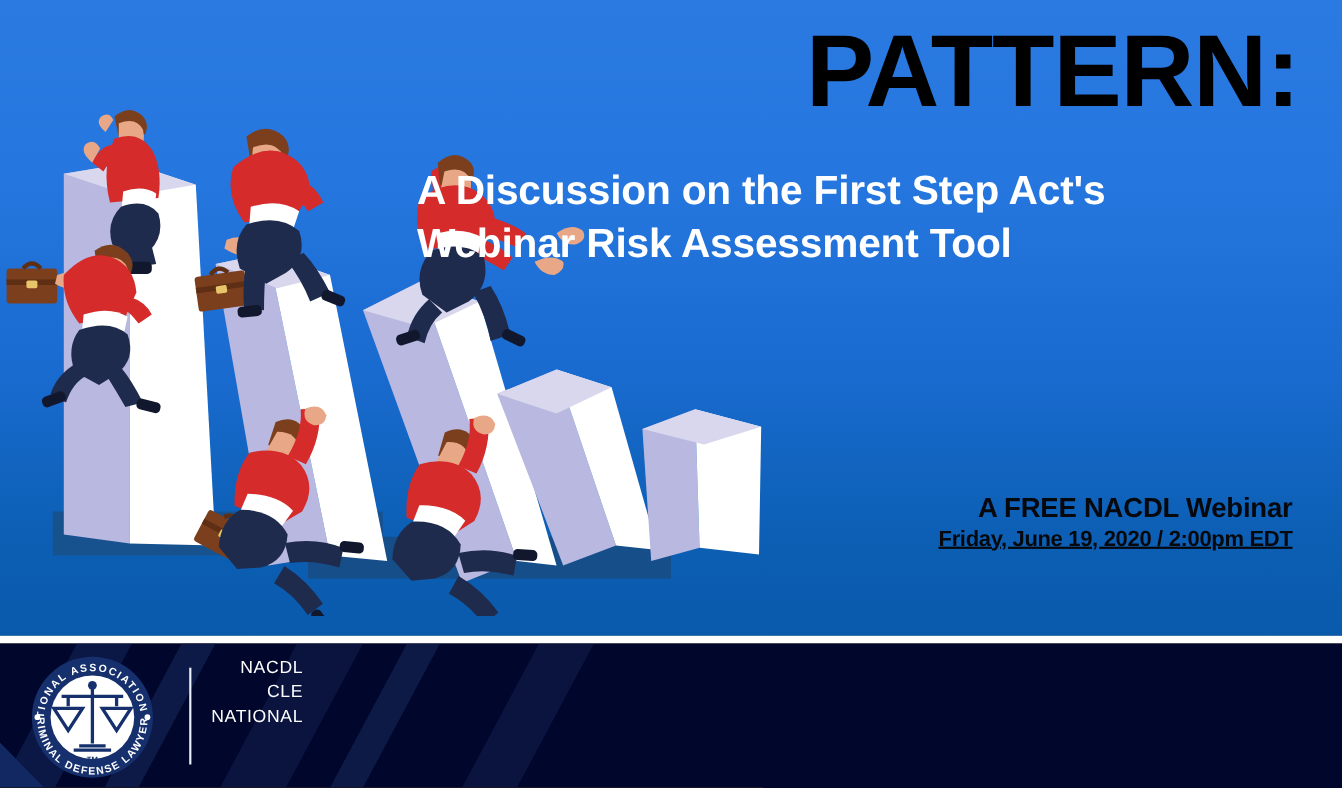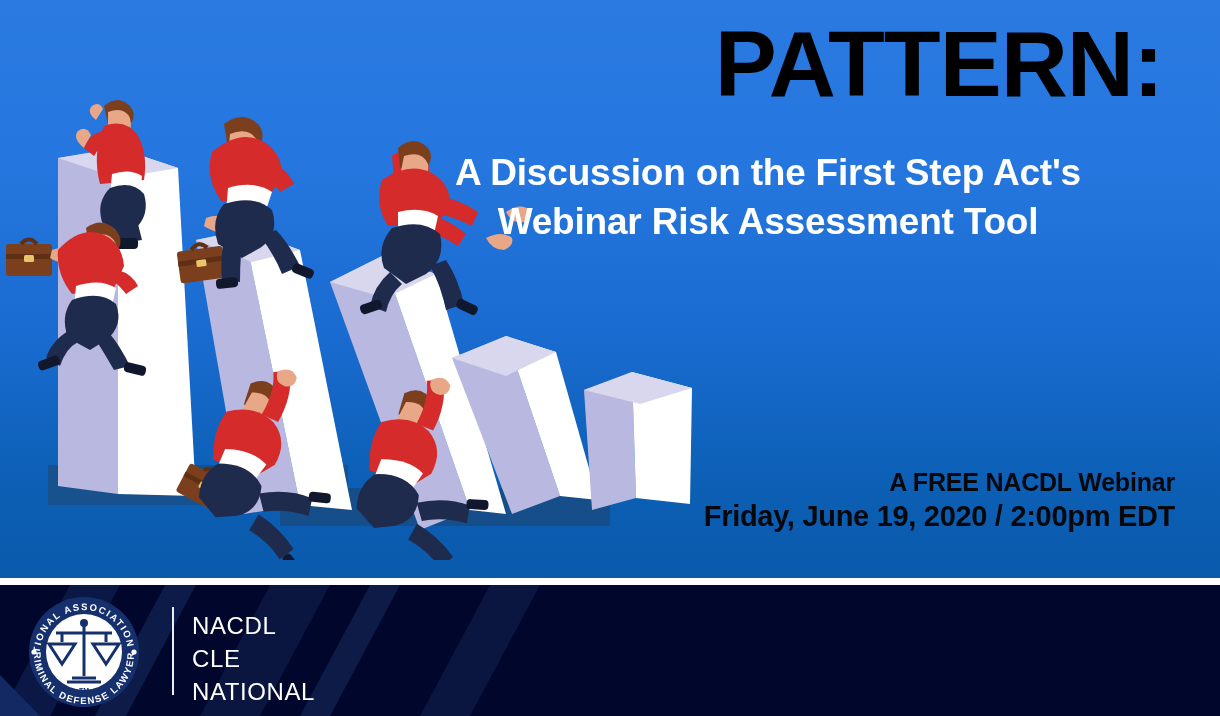--- a/index.html
+++ b/index.html
@@ -10,55 +10,55 @@
 
   
   #stage{
     position:absolute;left:0;top:0;width:1220px;height:578px;
     background:linear-gradient(180deg,#2a7ae2 0%,#2576de 28%,#1a6bd0 58%,#0c5fb4 84%,#0a5aac 100%);
     overflow:hidden;
   }
 
   
   #title{
-    position:absolute;right:57px;top:18px;
+    position:absolute;right:39px;top:18px;
     font-size:93px;line-height:1.0;font-weight:bold;color:#000000;
     letter-spacing:-1px;text-align:right;white-space:nowrap;
   }
   #subtitle{
-    position:absolute;right:52px;top:148px;width:800px;
-    text-align:center;color:#ffffff;font-size:37px;line-height:1.33;
+    position:absolute;right:41px;top:148px;width:800px;
+    text-align:left;color:#ffffff;font-size:37px;line-height:1.33;
     font-weight:bold;letter-spacing:-0.2px;
   }
   #webinar{
     position:absolute;right:45px;top:447px;width:700px;
     text-align:right;color:#07080c;font-weight:bold;
   }
-  #webinar .l1{font-size:25px;line-height:1.22;letter-spacing:-0.2px;margin-top:20px;}
-  #webinar .l2{font-size:29px;line-height:1.25;letter-spacing:-0.3px;}
+  #webinar .l1{font-size:25px;line-height:1.22;letter-spacing:-0.2px;}
+  #webinar .l2{font-size:20px;line-height:1.25;letter-spacing:-0.3px;text-decoration:underline;}
 
   
   #art{position:absolute;left:0;top:90px;width:700px;height:470px;}
   #art svg{display:block;}
 
   
   #rule{position:absolute;left:0;top:578px;width:1220px;height:7px;background:#ffffff;}
   #footer{
     position:absolute;left:0;top:585px;width:1220px;height:131px;
     background:#00062c;overflow:hidden;
   }
   #footer .stripes{position:absolute;left:0;top:0;width:560px;height:131px;opacity:.85;}
   #seal{position:absolute;left:22px;top:7px;width:124px;height:118px;}
   #divider{
     position:absolute;left:172px;top:22px;width:2px;height:88px;
     background:#e9edf5;
   }
   #brand{
-    position:absolute;left:192px;top:24px;color:#ffffff;
-    font-size:24px;line-height:1.38;letter-spacing:.6px;
+    position:absolute;left:192px;top:12px;color:#ffffff;
+    font-size:16px;line-height:1.38;letter-spacing:.6px;text-align:right;
   }
 </style>
 </head>
 <body>
 
 <div id="poster">
 
   <div id="stage">
 
     <div id="art">

